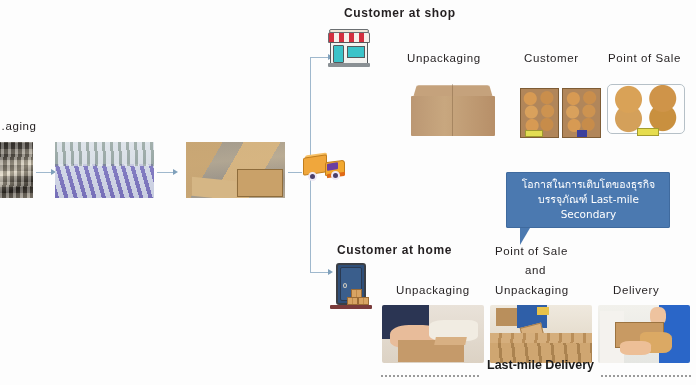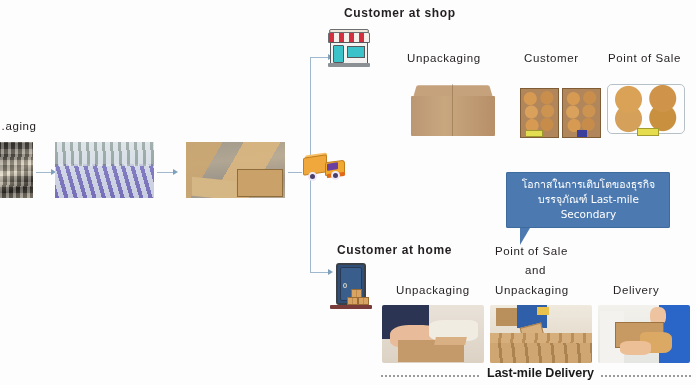--- a/index.html
+++ b/index.html
@@ -229,16 +229,16 @@
        background:linear-gradient(180deg,#f2f1ec 0%,#e5e6e2 100%);">
     <div style="position:absolute;right:0;top:0;width:34%;height:100%;background:#2a66c8;"></div>
     <div style="position:absolute;right:26%;top:4%;width:18%;height:30%;background:#eec39f;border-radius:40%;"></div>
     <div style="position:absolute;left:2%;top:10%;width:26%;height:90%;background:#f4f2ee;"></div>
     <div style="position:absolute;left:18%;top:30%;width:52%;height:40%;background:#c89a63;border:1px solid #9c7340;"></div>
     <div style="position:absolute;left:46%;top:46%;width:34%;height:36%;background:#dba964;border-radius:20% 30% 30% 20%;"></div>
     <div style="position:absolute;left:24%;top:62%;width:34%;height:24%;background:#edbf97;border-radius:30%;"></div>
   </div>
 
   <div class="dash" style="left:381px;top:375px;width:98px;"></div>
-  <div id="lastmile" style="left:487px;top:366px;text-align:center;">Last-mile Delivery</div>
+  <div id="lastmile" style="left:487px;top:358px;text-align:center;">Last-mile Delivery</div>
   <div class="dash" style="left:601px;top:375px;width:90px;"></div>
 
 </div>
 
 </body></html>

